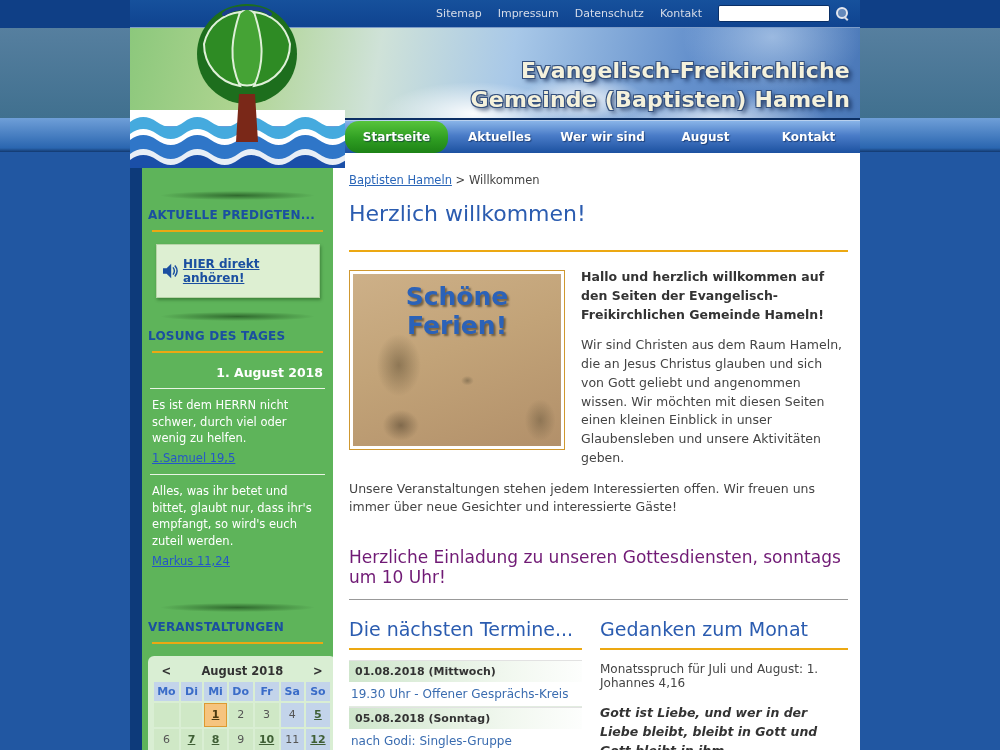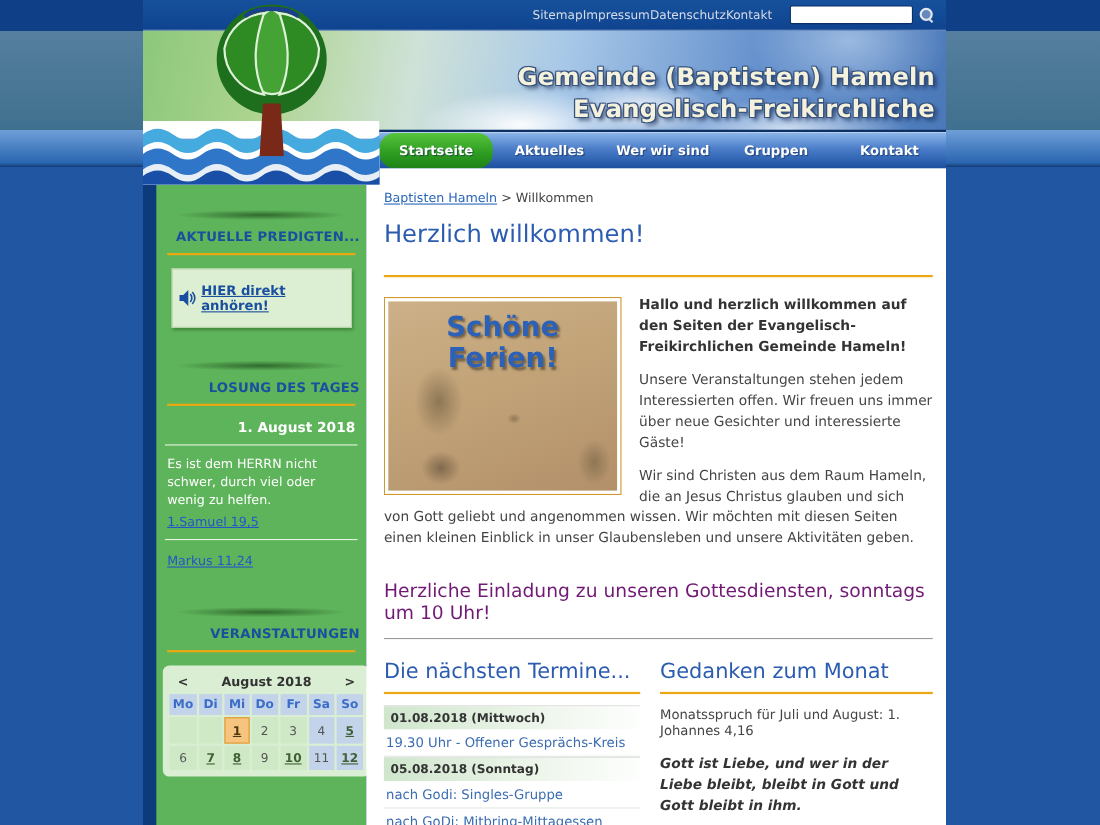--- a/index.html
+++ b/index.html
@@ -55,23 +55,23 @@
   
   .cols{display:flex;min-height:599px;}
   .sidebar{width:203px;box-sizing:border-box;border-left:12px solid #0d3a7a;
     background:linear-gradient(#2a7a1e 0,#2f8a22 12px,#5eb45a 13px,#5eb45a 100%);
     padding:28px 6px 0 6px;color:#fff;}
   .main{width:527px;background:#fff;box-sizing:border-box;padding:20px 12px 0 16px;}
 
   
   .sb-shadow{height:9px;width:86%;margin:10px auto 8px auto;border-radius:50%;
     background:radial-gradient(ellipse at center,rgba(10,45,10,.55) 0%,rgba(10,45,10,0) 72%);}
-  .sb-head{color:#1a4fa0;font-weight:bold;font-size:12px;text-align:right;margin:1px 0 8px 0;letter-spacing:.2px;}
+  .sb-head{color:#1a4fa0;font-weight:bold;font-size:12px;text-align:left;margin:1px 0 8px 0;letter-spacing:.2px;}
   .sb-orange{border:none;border-top:2px solid #eca812;margin:0 4px 12px 4px;}
-  .listenbox{background:#ddefd2;border:1px solid #b8d4a8;width:150px;margin:0 auto 30px auto;padding:12px 6px;
+  .listenbox{background:#ddefd2;border:1px solid #b8d4a8;width:150px;margin:0 auto 14px auto;padding:12px 6px;
     display:flex;align-items:center;justify-content:center;gap:4px;box-shadow:1px 2px 3px rgba(0,40,0,.35);}
   .listenbox a{color:#1a4fa0;font-weight:bold;font-size:12px;}
   .sb-date{font-weight:bold;font-size:12.5px;margin:2px 4px 8px 4px;color:#fff;text-align:right;}
   .sb-hr{border:none;border-top:1px solid #e8f4e4;margin:8px 2px;}
   .sb-text{font-size:11.5px;line-height:1.45;margin:0 4px;color:#fff;}
   .sb-link{color:#2456c8;font-size:11.5px;text-decoration:underline;}
   a.sb-link:link{color:#2456c8;}
 
   
   .cal{background:#d9eed3;border-radius:6px;padding:4px;width:180px;margin:0 auto;}
@@ -117,49 +117,49 @@
   .event-row{font-size:12px;color:#3a6cb0;padding:5px 2px;border-bottom:1px solid #e2ece0;cursor:pointer;}
   .ged-intro{font-size:12px;color:#444;margin:12px 0 14px 0;}
   .ged-quote{font-size:12.5px;color:#333;font-weight:bold;font-style:italic;line-height:1.5;margin:0 0 14px 0;}
 </style>
 </head>
 <body>
 
 <div class="page">
 
   <div class="topbar">
-    <span id="topbar-links" style="display:flex;">
+    <span id="topbar-links" style="display:flex;gap:16px;">
         <a>Sitemap</a>
         <a>Impressum</a>
         <a>Datenschutz</a>
         <a>Kontakt</a>
       </span>
     <span class="searchwrap">
       <input class="searchbox" type="text" value="" style="">
       <button class="searchbtn">
         <span class="lens"></span>
         <span class="handle"></span>
       </button>
     </span>
   </div>
 
   <div class="header">
     <div class="header-title">
+      <div>Evangelisch-Freikirchliche</div>
       <div>Gemeinde (Baptisten) Hameln</div>
-      <div>Evangelisch-Freikirchliche</div>
     </div>
   </div>
 
   <div class="navrow">
     <div class="logo-cell"></div>
     <div class="nav" id="nav-tabs">
         <div class="tab active">Startseite</div>
         <div class="tab">Aktuelles</div>
         <div class="tab">Wer wir sind</div>
-        <div class="tab">Gruppen</div>
+        <div class="tab">August</div>
         <div class="tab">Kontakt</div>
       </div>
   </div>
 
   <svg class="treelogo" width="118" height="140" viewBox="0 0 118 140">
     <circle cx="59" cy="52" r="50" fill="#1d6e1d"></circle>
     <path d="M59,6 C38,18 30,40 40,70 C50,88 68,88 78,70 C88,40 80,18 59,6 Z" fill="#45a335" stroke="#dff0d8" stroke-width="2"></path>
     <path d="M16,42 C20,24 34,12 52,10 C44,34 40,58 52,84 C30,80 16,62 16,42 Z" fill="#2e8b24" stroke="#dff0d8" stroke-width="2"></path>
     <path d="M102,42 C98,24 84,12 66,10 C74,34 78,58 66,84 C88,80 102,62 102,42 Z" fill="#2e8b24" stroke="#dff0d8" stroke-width="2"></path>
     <path d="M36,12 C46,4 72,4 82,12" fill="none" stroke="#1a3f8c" stroke-width="4" stroke-linecap="round"></path>
@@ -190,20 +190,21 @@
       </div>
 
       <div class="sb-shadow"></div>
       <div class="sb-head">LOSUNG DES TAGES</div>
       <hr class="sb-orange">
       <div class="sb-date">1. August 2018</div>
       <hr class="sb-hr">
       <p class="sb-text">Es ist dem HERRN nicht schwer, durch viel oder wenig zu helfen.</p>
       <a class="sb-link" style="margin:0 4px;">1.Samuel 19,5</a>
       <hr class="sb-hr">
+      <p class="sb-text">Alles, was ihr betet und bittet, glaubt nur, dass ihr's empfangt, so wird's euch zuteil werden.</p>
       <a class="sb-link" style="margin:0 4px;">Markus 11,24</a>
 
       <div class="sb-shadow" style="margin-top:34px;"></div>
       <div class="sb-head">VERANSTALTUNGEN</div>
       <hr class="sb-orange">
 
       <div class="cal">
         <table>
           <tbody>
               <tr class="title-row">
@@ -254,22 +255,22 @@
 
       <h1 class="welcome">Herzlich willkommen!</h1>
 
       <div class="intro">
         <div class="ferien">
           <div class="sand">
             <div class="cap">Schöne Ferien!</div>
           </div>
         </div>
         <p class="p-bold">Hallo und herzlich willkommen auf den Seiten der Evangelisch-Freikirchlichen Gemeinde Hameln!</p>
+        <p class="p">Wir sind Christen aus dem Raum Hameln, die an Jesus Christus glauben und sich von Gott geliebt und angenommen wissen. Wir möchten mit diesen Seiten einen kleinen Einblick in unser Glaubensleben und unsere Aktivitäten geben.</p>
         <p class="p">Unsere Veranstaltungen stehen jedem Interessierten offen. Wir freuen uns immer über neue Gesichter und interessierte Gäste!</p>
-        <p class="p">Wir sind Christen aus dem Raum Hameln, die an Jesus Christus glauben und sich von Gott geliebt und angenommen wissen. Wir möchten mit diesen Seiten einen kleinen Einblick in unser Glaubensleben und unsere Aktivitäten geben.</p>
       </div>
 
       <h2 class="invite">Herzliche Einladung zu unseren Gottesdiensten, sonntags um 10 Uhr!</h2>
       <hr class="thin-hr">
 
       <div class="lower">
         <div class="col-termine">
           <h2 class="colhead">Die nächsten Termine...</h2>
           <div class="termine-list" id="termine-list">
               <div class="date-row">01.08.2018 (Mittwoch)</div>

